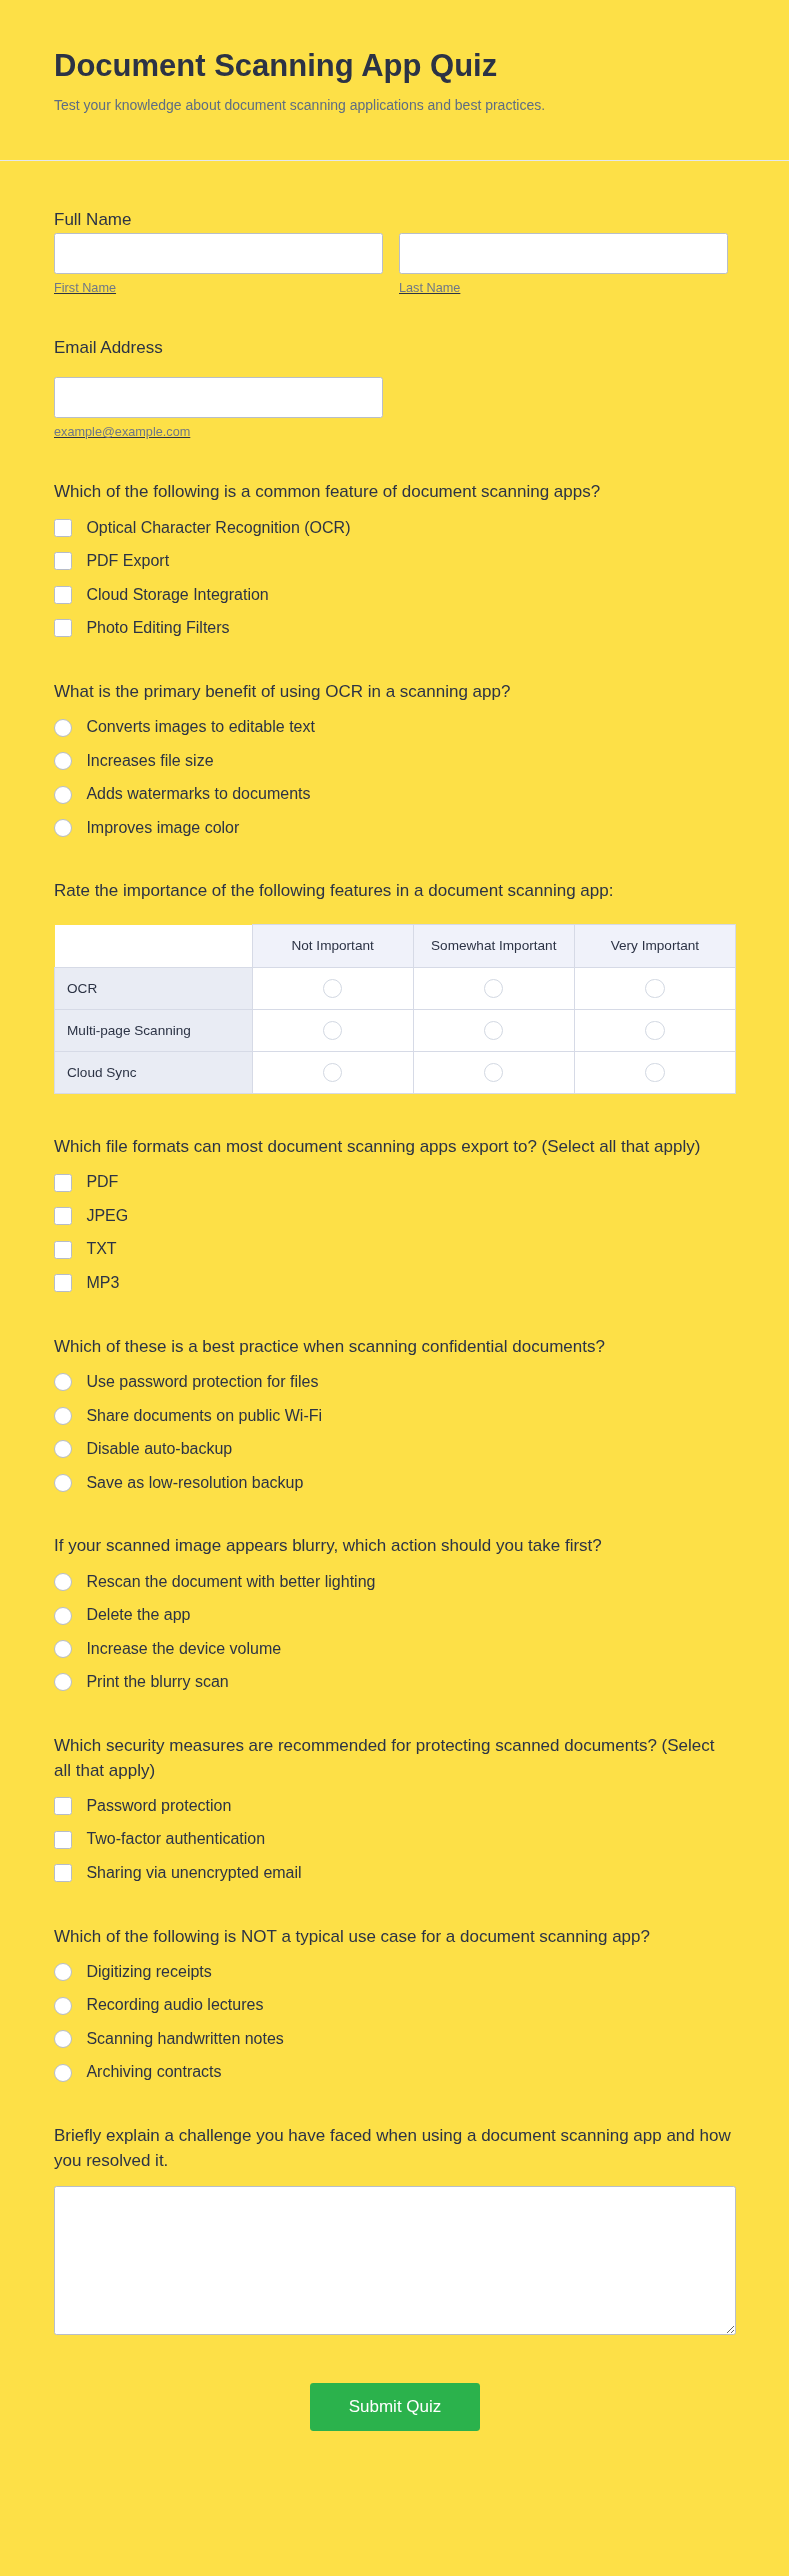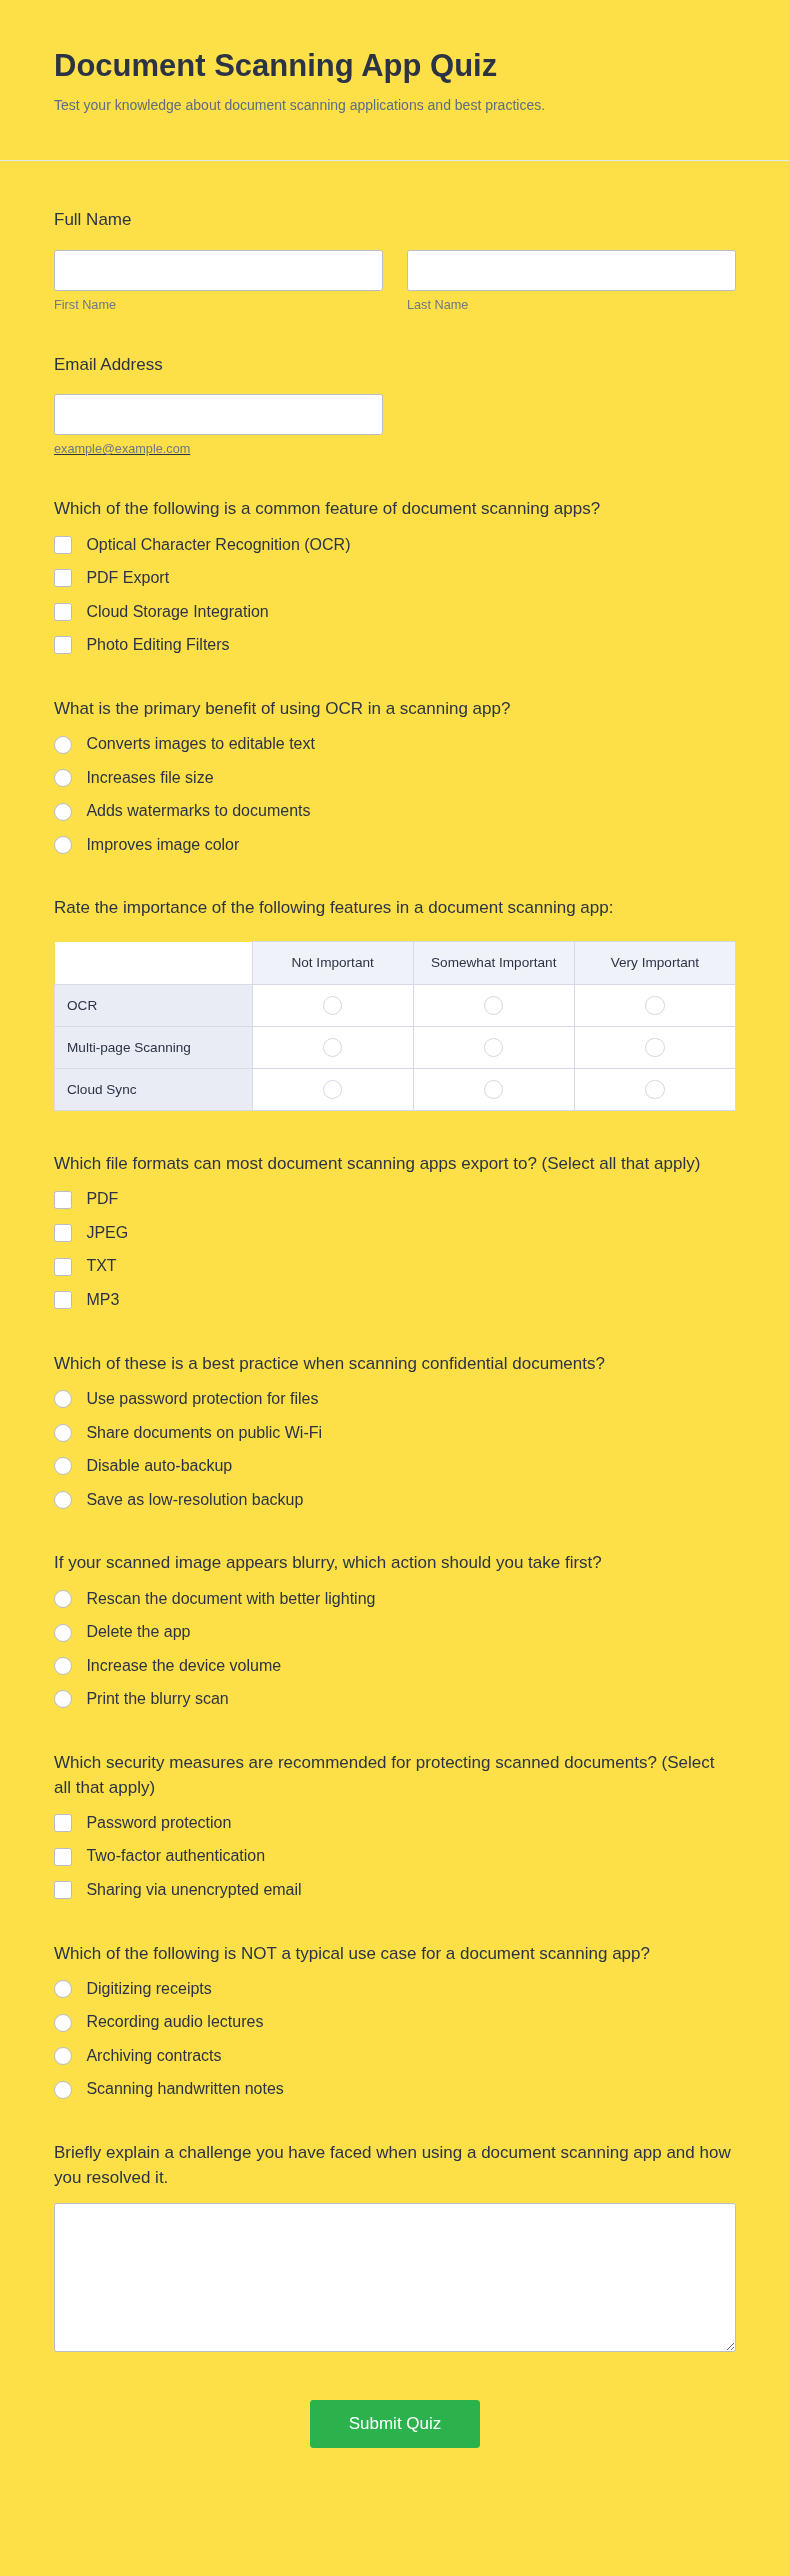--- a/index.html
+++ b/index.html
@@ -9,21 +9,21 @@
 
   .form-header { padding: 48px 54px 0 54px; }
   .form-title { font-size: 31px; font-weight: 700; margin: 0 0 12px 0; color: #2c3345; }
   .form-subtitle { font-size: 14px; color: #5e6d83; margin: 0; line-height: 1.4; }
   .divider { border-top: 0.8px solid #e3e7ee; margin-top: 44px; }
 
   .form-body { padding: 6.8px 54px 0 54px; }
   .question { margin-top: 41px; }
   .q-label { display: block; font-size: 17px; font-weight: 500; color: #2c3345; line-height: 1.45; }
 
-  .name-row { display: flex; gap: 24px; margin-top: 17px; }
+  .name-row { display: flex; gap: 16px; margin-top: 0; text-decoration: underline; }
   .name-col { width: 329px; }
   .email-col { width: 329px; margin-top: 17px; text-decoration: underline; }
   .text-input {
     width: 100%; height: 41px; border: 0.8px solid #b8bec9; border-radius: 2.5px;
     background: #fff; padding: 0 10.2px; font-family: inherit; font-size: 15.3px; color: #2c3345; outline: none;
   }
   .sublabel { font-size: 12.7px; color: #6f7787; margin-top: 6.8px; }
 
   .options { margin-top: 6.8px; }
   .option { display: flex; align-items: center; gap: 14.4px; margin-top: 12.7px; }
@@ -278,25 +278,25 @@
         <div class="option">
           <span class="radio"></span>
           <span class="option-label">Digitizing receipts</span>
         </div>
         <div class="option">
           <span class="radio"></span>
           <span class="option-label">Recording audio lectures</span>
         </div>
         <div class="option">
           <span class="radio"></span>
+          <span class="option-label">Scanning handwritten notes</span>
+        </div>
+        <div class="option">
+          <span class="radio"></span>
           <span class="option-label">Archiving contracts</span>
-        </div>
-        <div class="option">
-          <span class="radio"></span>
-          <span class="option-label">Scanning handwritten notes</span>
         </div>
       </div>
     </section>
 
     <section class="question">
       <span class="q-label">Briefly explain a challenge you have faced when using a document scanning app and how you resolved it.</span>
       <textarea class="challenge-textarea" style=""></textarea>
     </section>
 
     <div class="submit-row">

